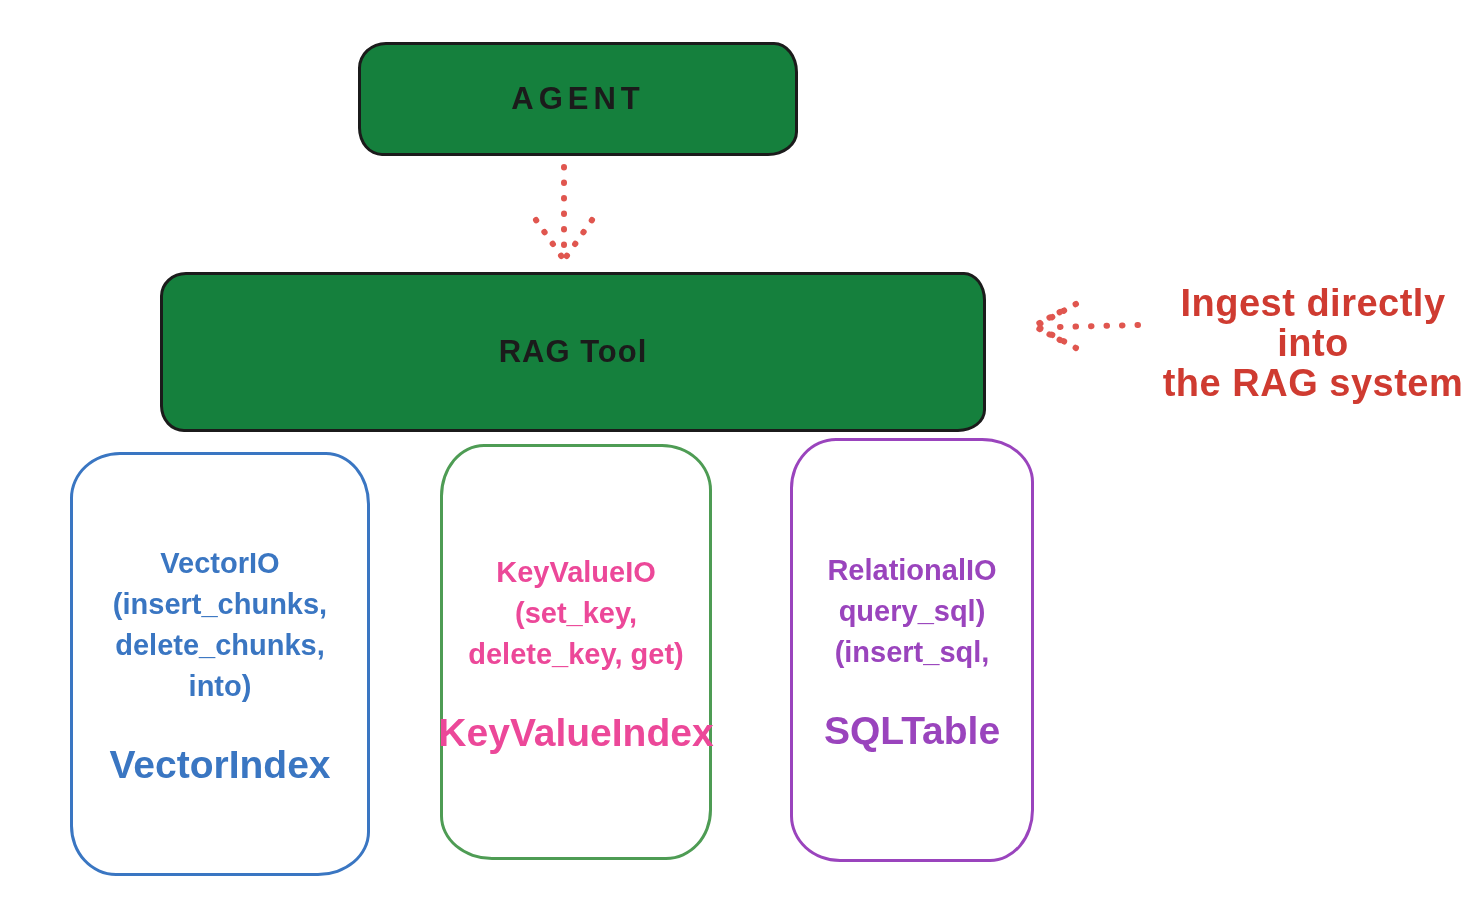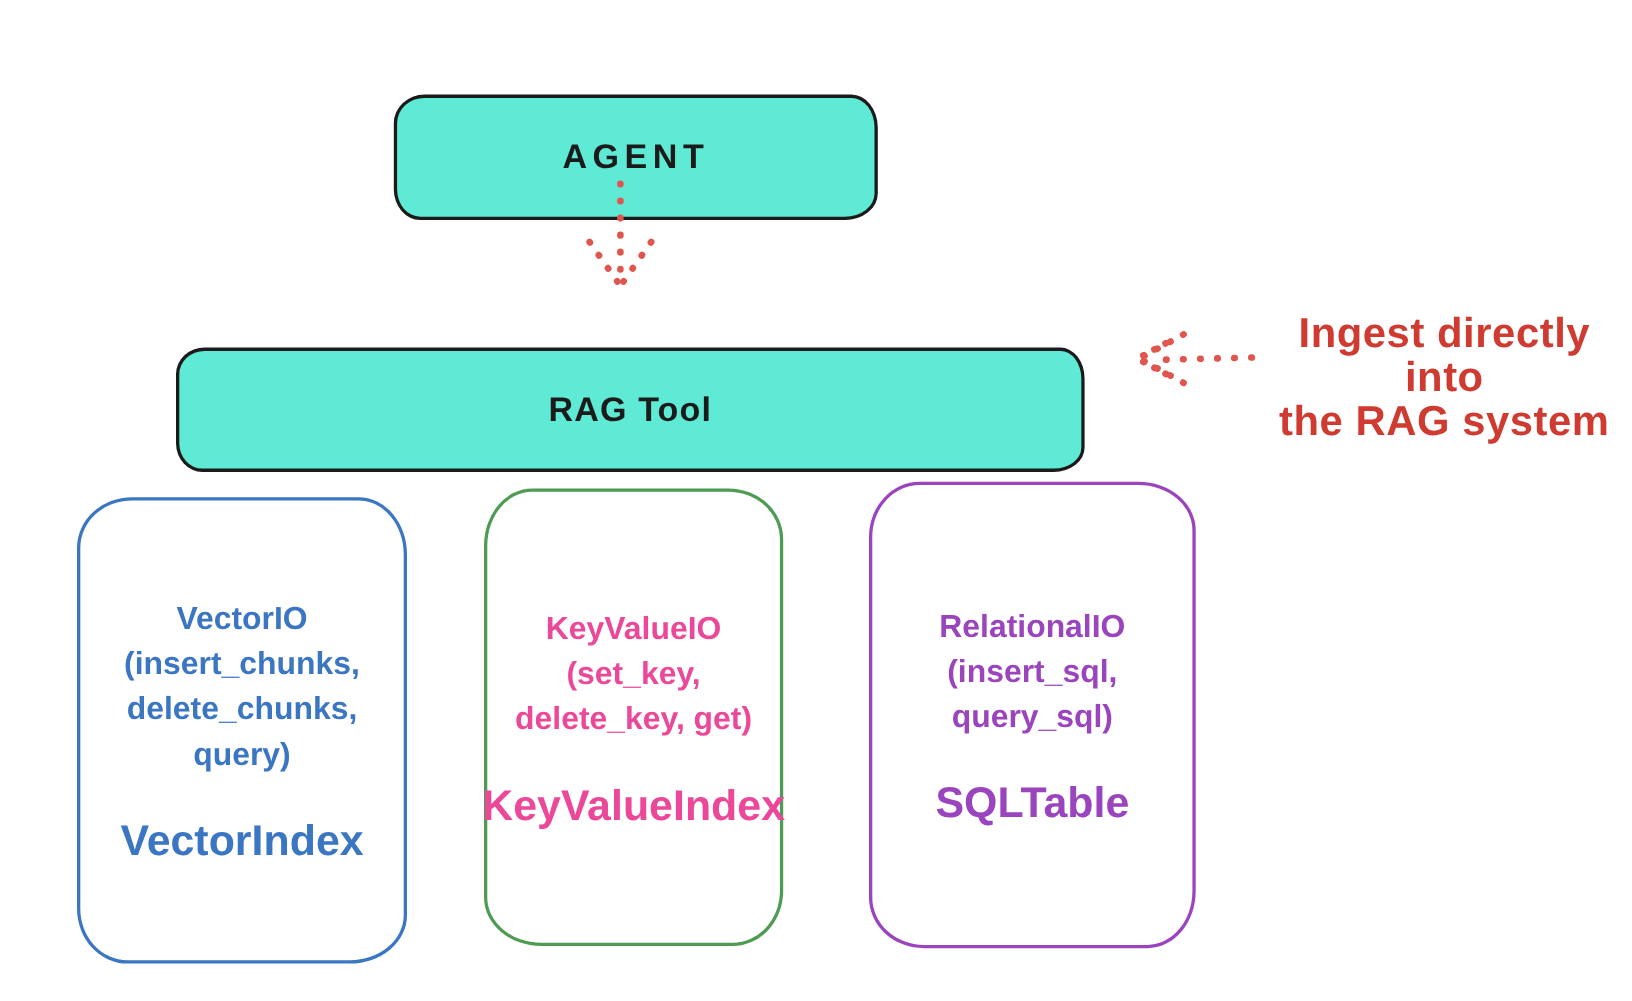--- a/index.html
+++ b/index.html
@@ -12,41 +12,40 @@
     position: relative;
     width: 1484px;
     height: 910px;
     background: #ffffff;
     overflow: hidden;
   }
   
   .node {
     position: absolute;
     border: 3.5px solid #1b1b1b;
-    background: #5eead4;
+    background: #15803d;
     display: flex;
     align-items: center;
     justify-content: center;
     color: #1b1b1b;
     box-sizing: border-box;
-    margin-top: 44px;
   }
   .agent-box {
     left: 358px; top: 42px;
     width: 440px; height: 114px;
     border-radius: 28px 24px 30px 24px / 26px 30px 24px 28px;
   }
   .agent-box .label {
     font-size: 31px;
     font-weight: 700;
     letter-spacing: 5px;
   }
   .rag-box {
     left: 160px; top: 272px;
-    width: 826px; height: 113px;
+    width: 826px; height: 160px;
     border-radius: 26px 22px 28px 24px / 24px 28px 22px 26px;
     justify-content: center;
   }
   .rag-box .label {
     font-size: 31px;
     font-weight: 600;
     letter-spacing: 1px;
   }
   
   .arrow-svg { position: absolute; }
@@ -89,21 +88,21 @@
     border-radius: 50px 44px 52px 46px / 46px 52px 44px 50px;
   }
   .iobox-keyvalue {
     left: 440px; top: 444px;
     width: 272px; height: 416px;
     border-color: #4e9c54; color: #ec4899;
     border-radius: 44px 50px 46px 52px / 52px 46px 50px 44px;
   }
   .iobox-relational {
     left: 790px; top: 438px;
-    width: 297px; height: 424px;
+    width: 244px; height: 424px;
     border-color: #9a44bd; color: #9a44bd;
     border-radius: 46px 52px 44px 50px / 50px 44px 52px 46px;
   }
 </style>
 </head>
 <body>
 
 <div class="canvas">
 
   <div class="node agent-box">
@@ -135,36 +134,36 @@
   <div class="annotation">
     <div>Ingest directly into</div>
     <div>the RAG system</div>
   </div>
 
   <div class="iobox iobox-vector">
     <div class="io-lines">
       <div>VectorIO</div>
       <div>(insert_chunks,</div>
       <div>delete_chunks,</div>
-      <div>query)</div>
+      <div>into)</div>
     </div>
     <div class="io-index">VectorIndex</div>
   </div>
 
   <div class="iobox iobox-keyvalue">
     <div class="io-lines">
       <div>KeyValueIO</div>
       <div>(set_key,</div>
       <div>delete_key, get)</div>
     </div>
     <div class="io-index">KeyValueIndex</div>
   </div>
 
   <div class="iobox iobox-relational">
     <div class="io-lines">
       <div>RelationalIO</div>
+      <div>query_sql)</div>
       <div>(insert_sql,</div>
-      <div>query_sql)</div>
     </div>
     <div class="io-index">SQLTable</div>
   </div>
 
 </div>
 
 </body></html>

